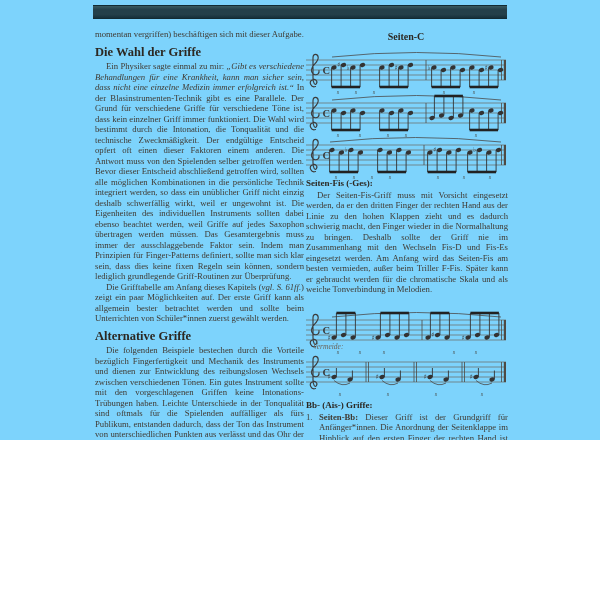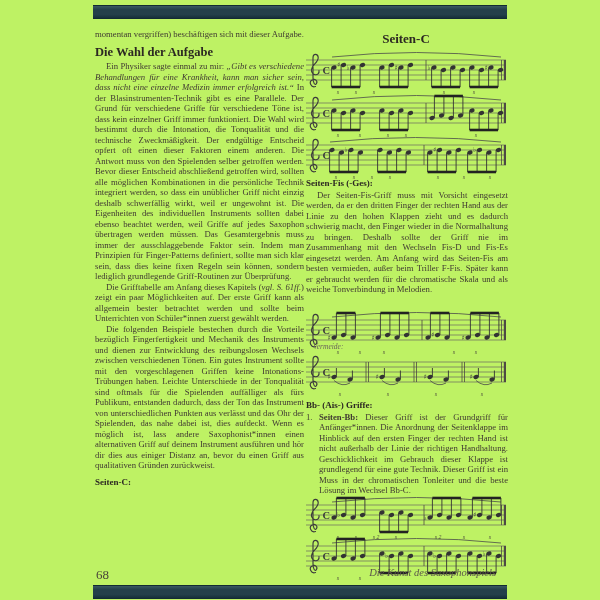--- a/index.html
+++ b/index.html
@@ -1,56 +1,57 @@
 <!DOCTYPE html>
 <html><head>
 <meta charset="utf-8">
 <style>
   html,body{margin:0;padding:0;}
-  .page{position:relative;width:600px;height:600px;background:#bef264;
+  .page{position:relative;width:600px;height:440px;background:#7dd3fc;
         font-family:"Liberation Serif", serif;color:#403a32;overflow:hidden;}
   .band{position:absolute;left:93px;width:414px;height:12px;
         background:linear-gradient(#3a5a60,#24404a 30%,#24404a 70%,#16303a);
         border-top:1px solid #122b33;border-bottom:1px solid #122b33;}
   .band-top{top:5px;} .band-bottom{top:585px;}
   .col{position:absolute;text-align:justify;font-size:8.7px;line-height:10.5px;}
   .col-left{left:95px;top:29px;width:209px;}
   .rc-text{position:absolute;left:306px;width:202px;text-align:justify;
            font-size:8.7px;line-height:10.5px;}
   p{margin:0;}
   .indent{text-indent:11px;}
   .h-big{font-size:12.5px;font-weight:bold;color:#2c2822;margin:7px 0 4px 0;
          text-align:left;text-indent:0;}
   .h-small{font-weight:bold;color:#2c2822;margin:6px 0 1px 0;text-align:left;
            font-size:9px;text-indent:0;}
   .staff-head{position:absolute;left:304px;width:204px;text-align:center;
-              font-weight:bold;font-size:13px;color:#2c2822;}
+              font-weight:bold;font-size:10px;color:#2c2822;}
   .staff{position:absolute;left:304px;width:204px;height:50px;}
   .vermeide{position:absolute;left:313px;font-size:7.5px;font-style:italic;
             color:#6b655b;}
   .quote{font-style:italic;}
   .num-item{padding-left:13px;position:relative;}
   .num-item .num{position:absolute;left:0;top:0;}
   .footer-page{position:absolute;left:96px;top:567px;font-size:13px;color:#494439;}
   .footer-book{position:absolute;right:104px;top:567px;font-size:10.5px;
                font-style:italic;color:#5c564b;}
 </style>
 </head>
 <body>
 
 <div class="page">
 
   <div class="band band-top"></div>
   <div class="band band-bottom"></div>
 
   <div class="col col-left">
     <p>momentan vergriffen) beschäftigen sich mit dieser Aufgabe.</p>
-    <p class="h-big">Die Wahl der Aufgabe</p>
+    <p class="h-big">Die Wahl der Griffe</p>
     <p class="indent"><span>Ein Physiker sagte einmal zu mir: </span><span class="quote">„Gibt es verschiedene Behandlungen für eine Krankheit, kann man sicher sein, dass nicht eine einzelne Medizin immer erfolgreich ist.“</span><span> In der Blasinstrumenten-Technik gibt es eine Parallele. Der Grund für verschiedene Griffe für verschiedene Töne ist, dass kein einzelner Griff immer funktioniert. Die Wahl wird bestimmt durch die Intonation, die Tonqualität und die technische Zweckmäßigkeit. Der endgültige Entscheid opfert oft einen dieser Faktoren einem anderen. Die Antwort muss von den Spielenden selber getroffen werden. Bevor dieser Entscheid abschließend getroffen wird, sollten alle möglichen Kombinationen in die persönliche Technik integriert werden, so dass ein unüblicher Griff nicht einzig deshalb schwerfällig wirkt, weil er ungewohnt ist. Die Eigenheiten des individuellen Instruments sollten dabei ebenso beachtet werden, weil Griffe auf jedes Saxophon übertragen werden müssen. Das Gesamtergebnis muss immer der ausschlaggebende Faktor sein. Indem man Prinzipien für Finger-Patterns definiert, sollte man sich klar sein, dass dies keine fixen Regeln sein können, sondern lediglich grundlegende Griff-Routinen zur Überprüfung.</span></p>
     <p class="indent"><span>Die Grifftabelle am Anfang dieses Kapitels (</span><span class="quote">vgl. S. 61ff.</span><span>) zeigt ein paar Möglichkeiten auf. Der erste Griff kann als allgemein bester betrachtet werden und sollte beim Unterrichten von Schüler*innen zuerst gewählt werden.</span></p>
+    <p class="h-big">Alternative Griffe</p>
     <p class="indent">Die folgenden Beispiele bestechen durch die Vorteile bezüglich Fingerfertigkeit und Mechanik des Instruments und dienen zur Entwicklung des reibungslosen Wechsels zwischen verschiedenen Tönen. Ein gutes Instrument sollte mit den vorgeschlagenen Griffen keine Intonations-Trübungen haben. Leichte Unterschiede in der Tonqualität sind oftmals für die Spielenden auffälliger als fürs Publikum, entstanden dadurch, dass der Ton das Instrument von unterschiedlichen Punkten aus verlässt und das Ohr der Spielenden, das nahe dabei ist, dies aufdeckt. Wenn es möglich ist, lass andere Saxophonist*innen einen alternativen Griff auf deinem Instrument ausführen und hör dir dies aus einiger Distanz an, bevor du einen Griff aus qualitativen Gründen zurückweist.</p>
     <p class="h-small">Seiten-C:</p>
   </div>
 
   <div class="staff-head" style="top:31px;">Seiten-C</div>
   <svg class="staff" style="top:46px;" viewBox="0 0 204 50">
       <line x1="2" y1="14" x2="202" y2="14" stroke="#6a675f" stroke-width="0.7"></line>
       <line x1="2" y1="19" x2="202" y2="19" stroke="#6a675f" stroke-width="0.7"></line>
       <line x1="2" y1="24" x2="202" y2="24" stroke="#6a675f" stroke-width="0.7"></line>
       <line x1="2" y1="29" x2="202" y2="29" stroke="#6a675f" stroke-width="0.7"></line>

